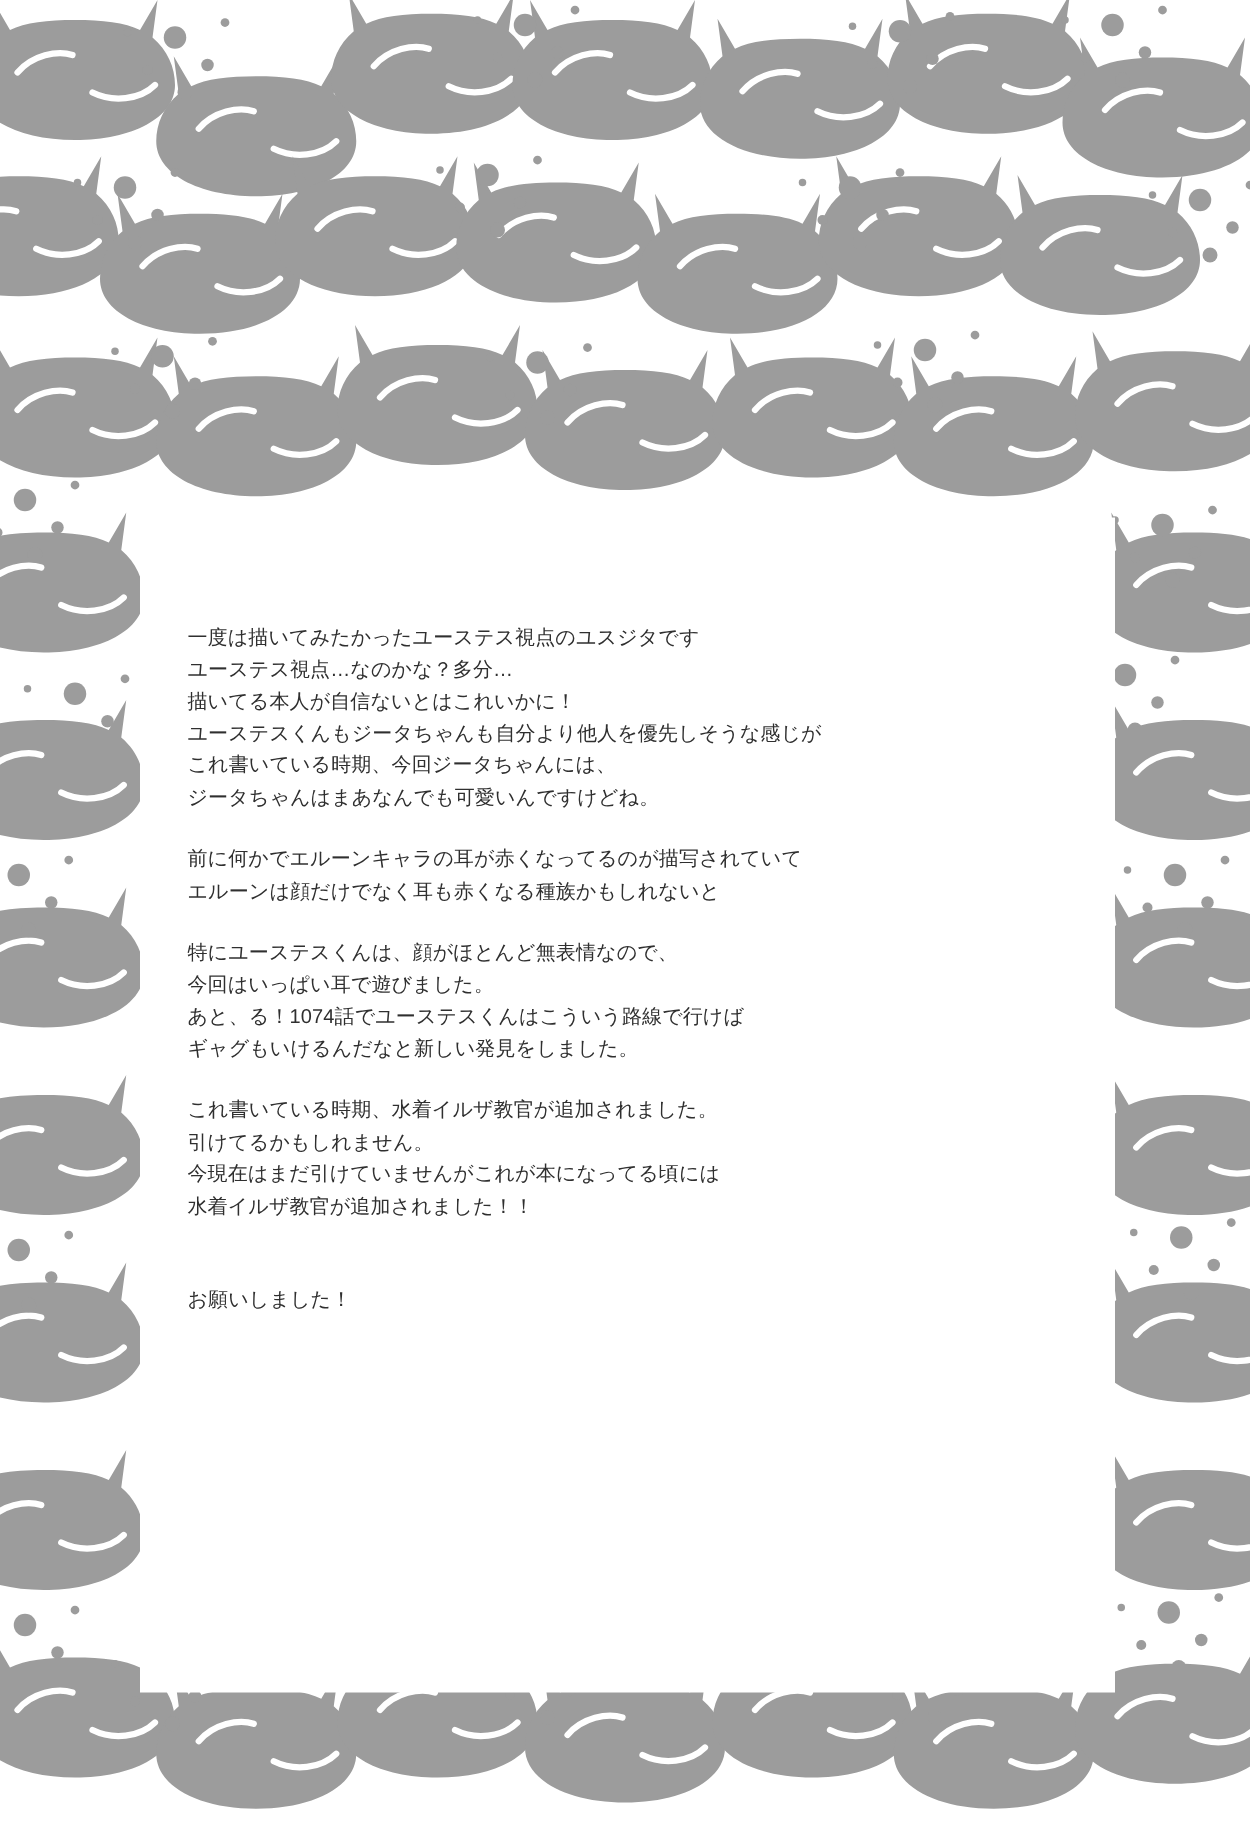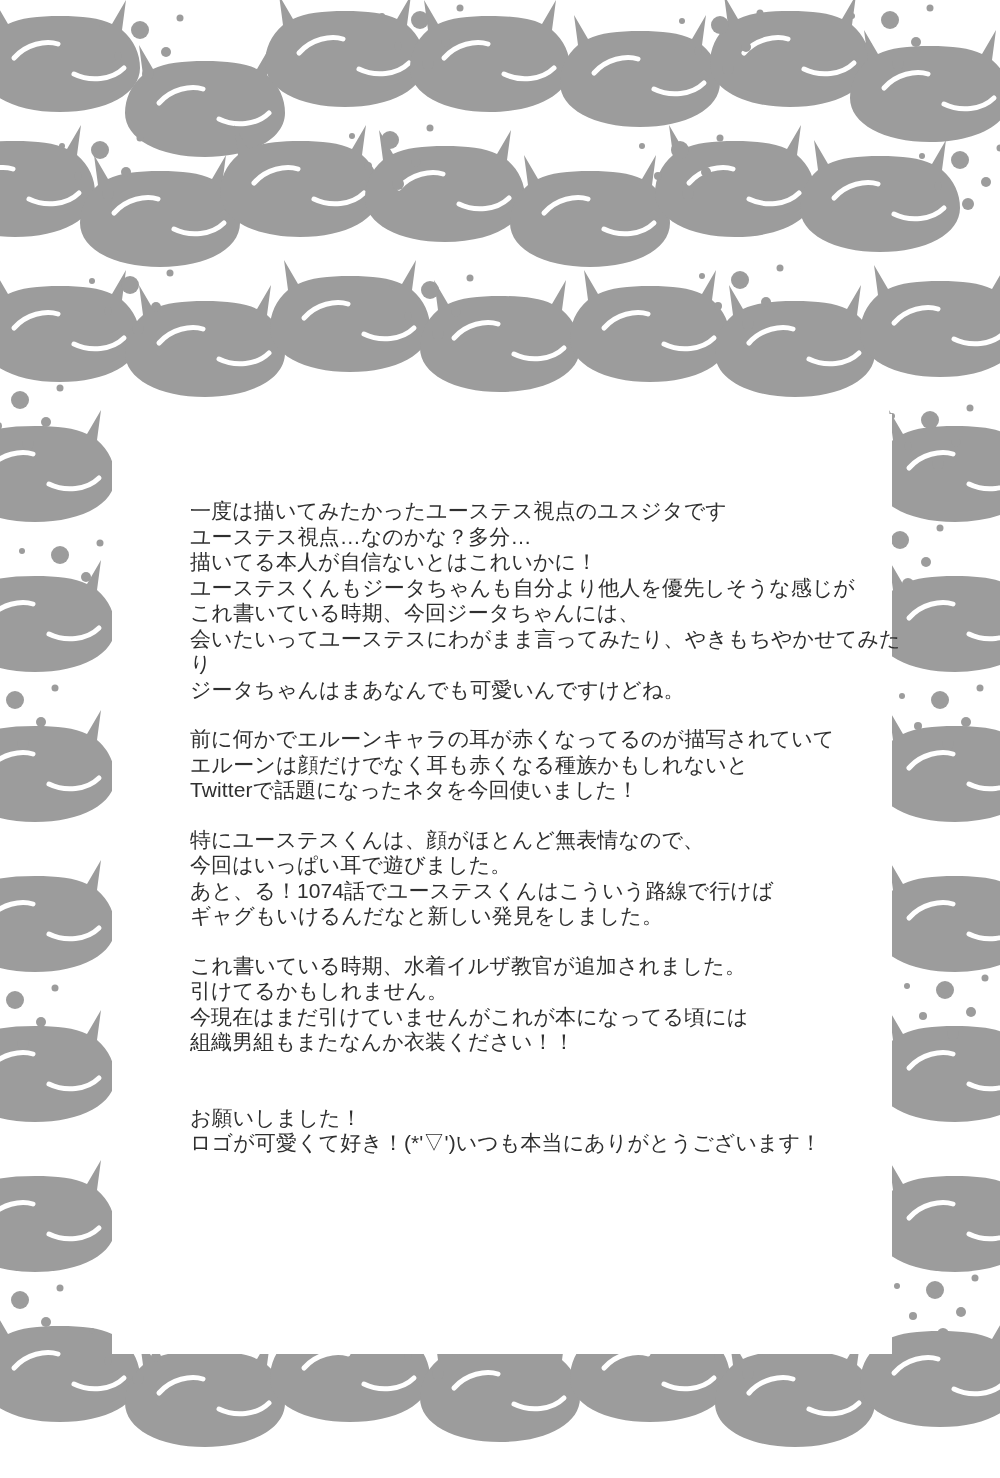--- a/index.html
+++ b/index.html
@@ -38,24 +38,23 @@
     z-index: 2;
   }
 
   #afterword {
     position: absolute;
     left: 150px;
     top: 498px;
     width: 720px;
     z-index: 3;
     color: #2f2f2f;
-    font-size: 21px;
+    font-size: 16px;
     line-height: 25.5px;
     letter-spacing: 0.1px;
-    margin-left: 40px;
   }
   #afterword .para {
     margin: 0 0 24px 0;
   }
   #afterword .para:last-child {
     margin-bottom: 0;
   }
   #afterword .line {
     display: block;
     white-space: pre-wrap;
@@ -177,44 +176,41 @@
 <div id="page-panel"></div>
 
 <div id="afterword">
 
   <p class="para">
     <span class="line">一度は描いてみたかったユーステス視点のユスジタです</span>
     <span class="line">ユーステス視点…なのかな？多分…</span>
     <span class="line">描いてる本人が自信ないとはこれいかに！</span>
     <span class="line">ユーステスくんもジータちゃんも自分より他人を優先しそうな感じが</span>
     <span class="line">これ書いている時期、今回ジータちゃんには、</span>
-    <span class="line">会いたいってユーステスにわがまま言ってみたり、やきもちやかせてみたり</span>
     <span class="line">ジータちゃんはまあなんでも可愛いんですけどね。</span>
   </p>
 
   <p class="para">
     <span class="line">前に何かでエルーンキャラの耳が赤くなってるのが描写されていて</span>
     <span class="line">エルーンは顔だけでなく耳も赤くなる種族かもしれないと</span>
-    <span class="line">Twitterで話題になったネタを今回使いました！</span>
   </p>
 
   <p class="para">
     <span class="line">特にユーステスくんは、顔がほとんど無表情なので、</span>
     <span class="line">今回はいっぱい耳で遊びました。</span>
     <span class="line">あと、る！1074話でユーステスくんはこういう路線で行けば</span>
     <span class="line">ギャグもいけるんだなと新しい発見をしました。</span>
   </p>
 
   <p class="para">
     <span class="line">これ書いている時期、水着イルザ教官が追加されました。</span>
     <span class="line">引けてるかもしれません。</span>
     <span class="line">今現在はまだ引けていませんがこれが本になってる頃には</span>
-    <span class="line">組織男組もまたなんか衣装ください！！</span>
+    <span class="line">水着イルザ教官が追加されました！！</span>
   </p>
 
   <div class="gap-large"></div>
 
   <p class="para">
     <span class="line">お願いしました！</span>
-    <span class="line">ロゴが可愛くて好き！(*'▽')いつも本当にありがとうございます！</span>
   </p>
 
 </div>
 
 </body></html>

